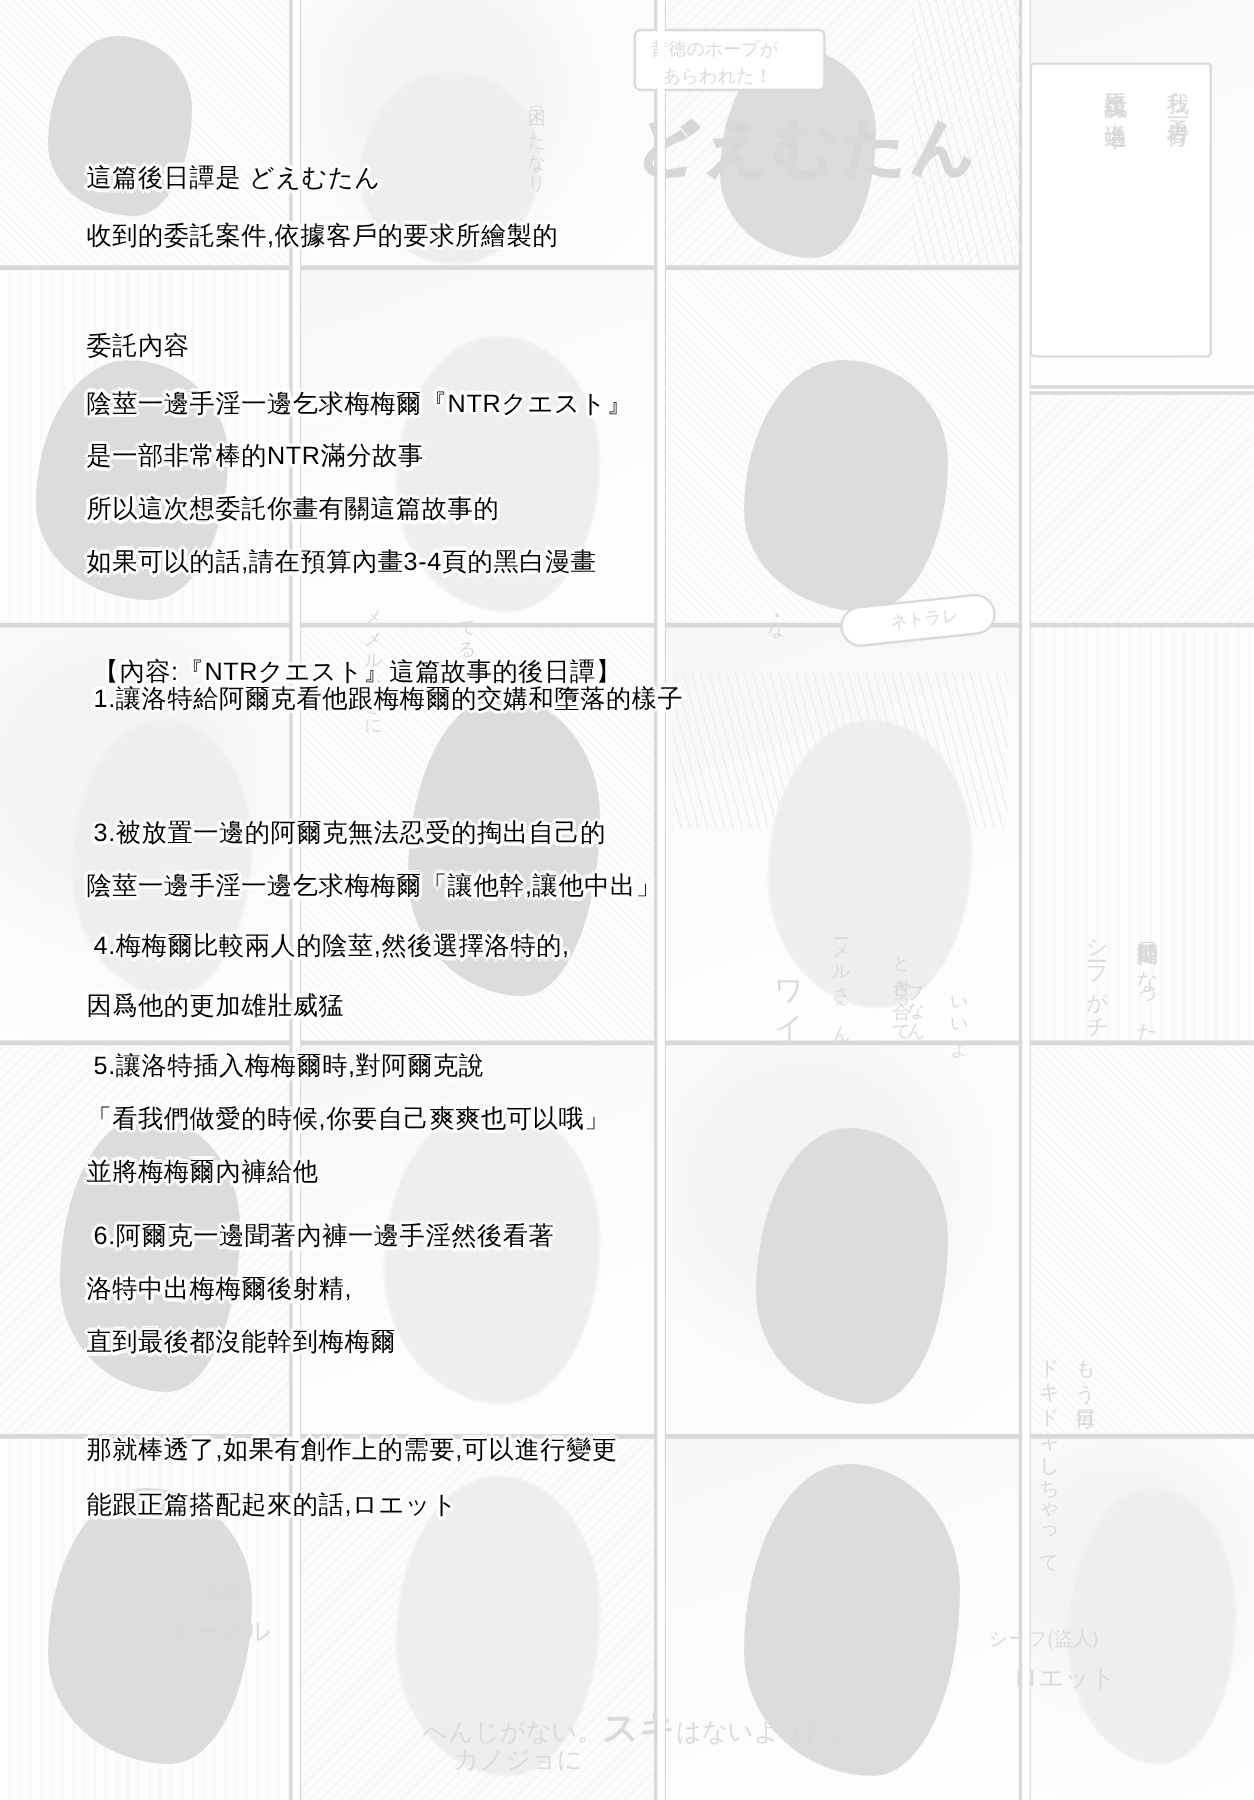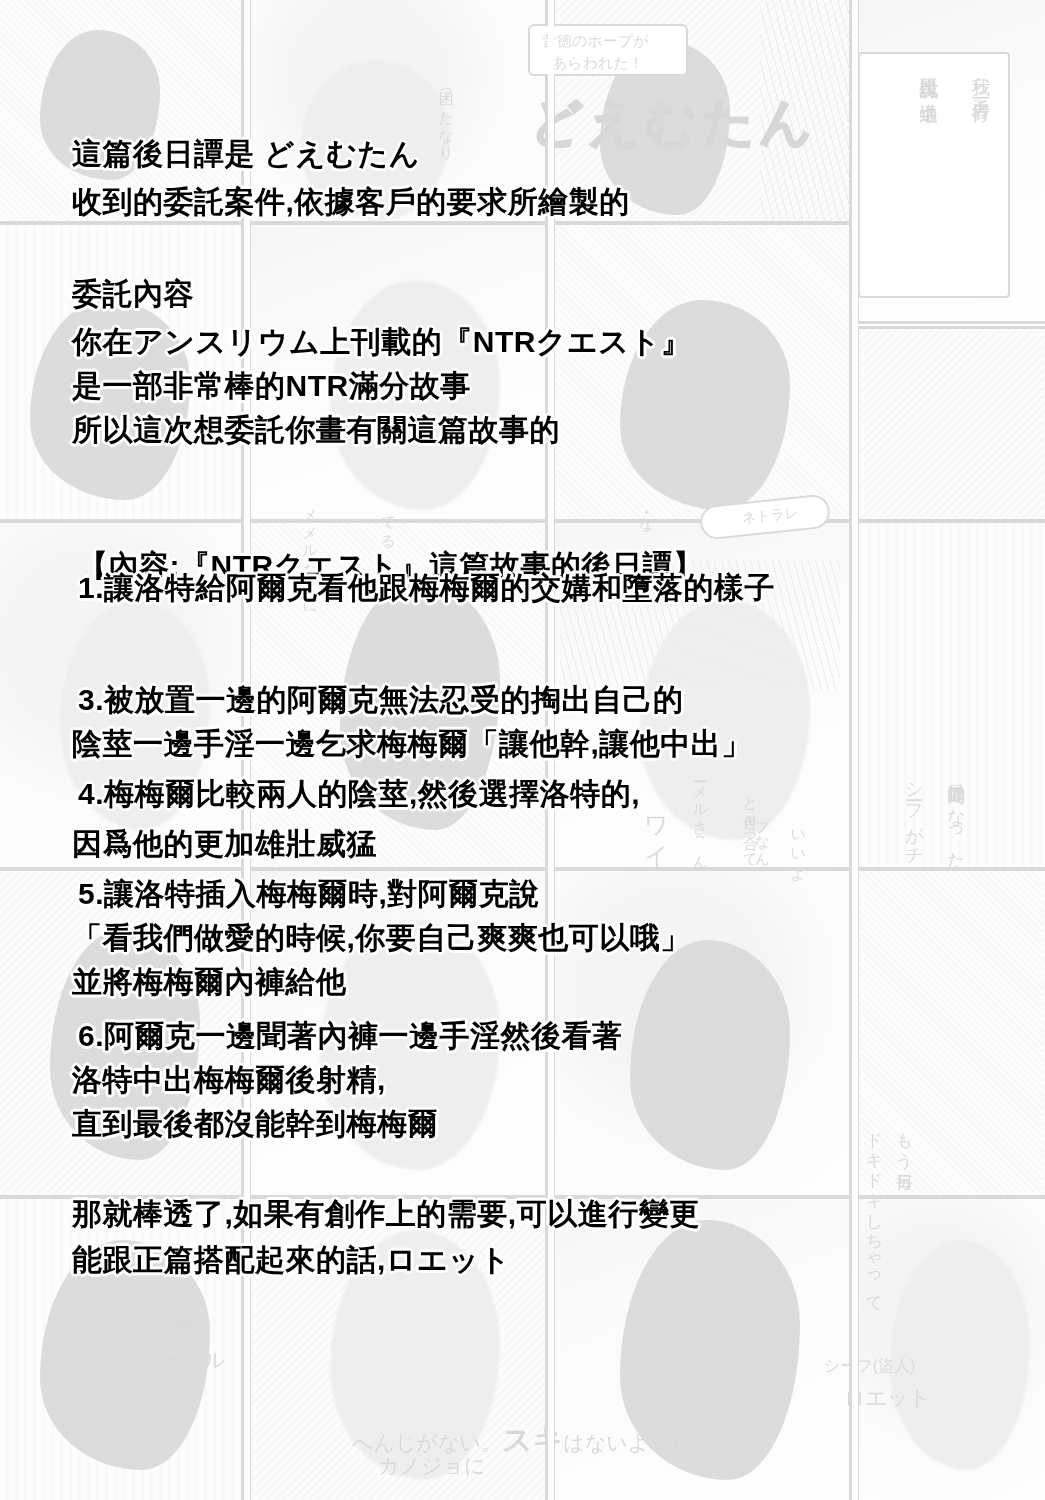--- a/index.html
+++ b/index.html
@@ -92,23 +92,23 @@
   }
 
   
   #fg {
     position: absolute;
     inset: 0;
   }
   .line {
     position: absolute;
     left: 72px;
-    font-weight: bold;
+    font-weight: normal;
     color: #000000;
-    font-size: 30px;
+    font-size: 21px;
     letter-spacing: 0.5px;
     white-space: nowrap;
     text-shadow:
        2px 0 0 #fff, -2px 0 0 #fff, 0 2px 0 #fff, 0 -2px 0 #fff,
        2px 2px 0 #fff, -2px 2px 0 #fff, 2px -2px 0 #fff, -2px -2px 0 #fff,
        3px 0 0 #fff, -3px 0 0 #fff, 0 3px 0 #fff, 0 -3px 0 #fff;
   }
 </style>
 </head>
 <body>
@@ -209,23 +209,24 @@
     <div class="gutter-v" style="left:548px;top:0;width:6px;height:1500px;"></div>
     <div class="gutter-v" style="left:852px;top:0;width:6px;height:1500px;"></div>
   </div>
 
   <div id="fg">
 
     <div class="line" style="top:134px;">這篇後日譚是 どえむたん</div>
     <div class="line" style="top:182px;">收到的委託案件,依據客戶的要求所繪製的</div>
 
     <div class="line" style="top:274px;">委託內容</div>
-    <div class="line" style="top:322px;">你在アンスリウム上刊載的『NTRクエスト』</div>
+    <div class="line" style="top:322px;">陰莖一邊手淫一邊乞求梅梅爾『NTRクエスト』</div>
     <div class="line" style="top:366px;">是一部非常棒的NTR滿分故事</div>
     <div class="line" style="top:410px;">所以這次想委託你畫有關這篇故事的</div>
+    <div class="line" style="top:454px;">如果可以的話,請在預算內畫3-4頁的黑白漫畫</div>
 
     <div class="line" style="top:546px;left:78px;">【內容:『NTRクエスト』這篇故事的後日譚】</div>
 
     <div class="line" style="top:568px;left:78px;">1.讓洛特給阿爾克看他跟梅梅爾的交媾和墮落的樣子</div>
     <div class="line" style="top:680px;left:78px;">3.被放置一邊的阿爾克無法忍受的掏出自己的</div>
     <div class="line" style="top:724px;">陰莖一邊手淫一邊乞求梅梅爾「讓他幹,讓他中出」</div>
     <div class="line" style="top:774px;left:78px;">4.梅梅爾比較兩人的陰莖,然後選擇洛特的,</div>
     <div class="line" style="top:824px;">因爲他的更加雄壯威猛</div>
     <div class="line" style="top:874px;left:78px;">5.讓洛特插入梅梅爾時,對阿爾克說</div>
     <div class="line" style="top:918px;">「看我們做愛的時候,你要自己爽爽也可以哦」</div>

